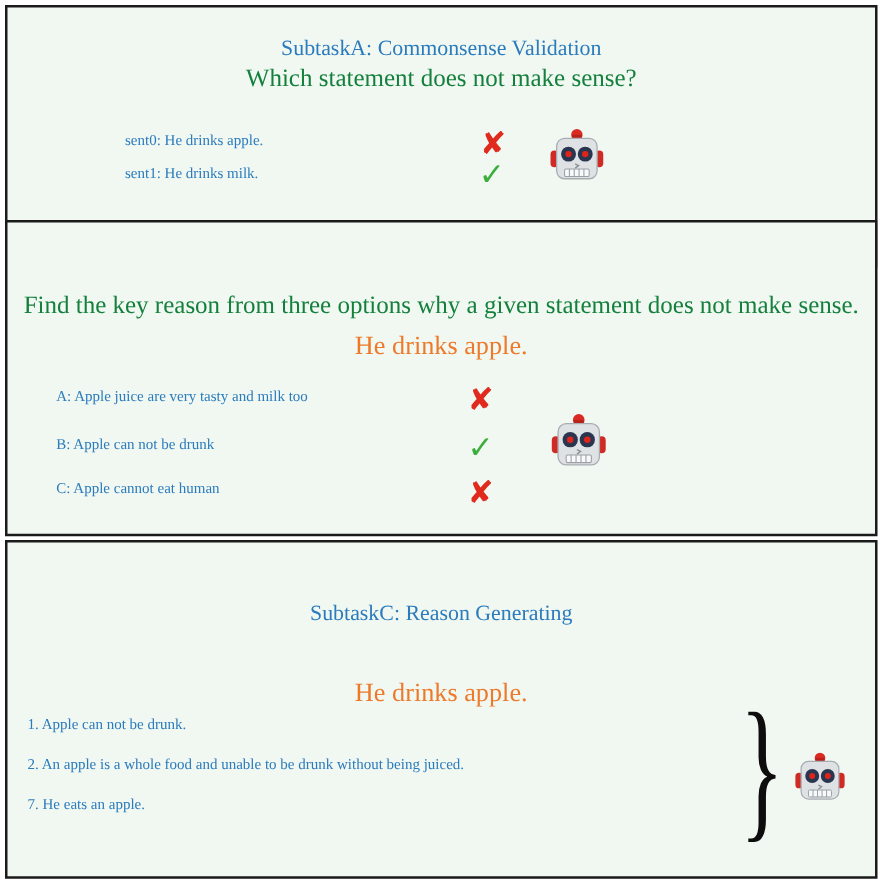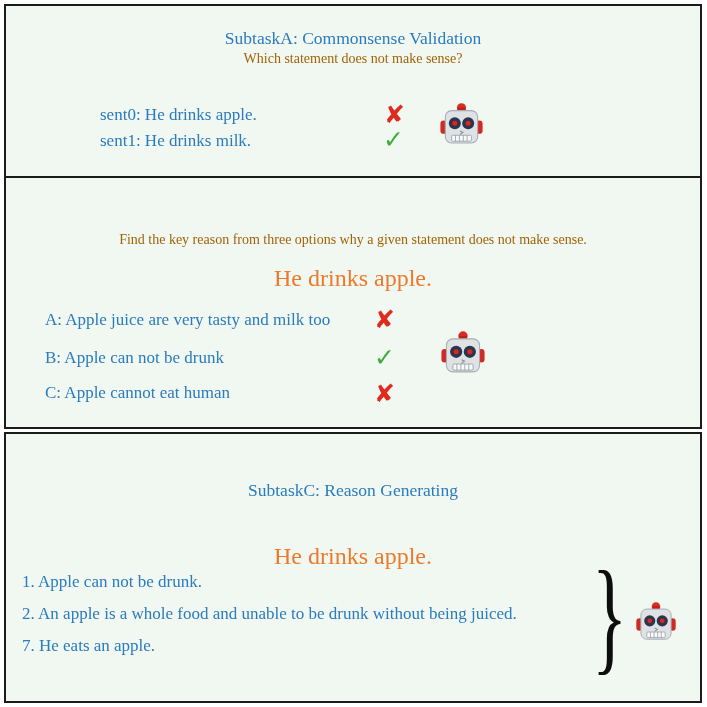--- a/index.html
+++ b/index.html
@@ -10,24 +10,24 @@
   .panel {
     position:absolute; left:4px; width:698px; box-sizing:border-box;
     background:#f0f8f1; border:2px solid #1b1b1b;
   }
   .panel-a { top:4px;   height:210px; }
   .panel-b { top:176px; height:253px; }
   .panel-c { top:432px; height:271px;padding-left:12px; }
 
   .centered { position:absolute; left:0; width:100%; text-align:center; line-height:1.2; }
   .title    { color:#2b7bbd; font-size:17.5px; }
-  .black-q  { color:#a16207; font-size:14px; }
-  .statement{ color:#ed7a2b; font-size:24px; }
+  .black-q  { color:#15803d; font-size:20px; }
+  .statement{ color:#ed7a2b; font-size:21px; }
 
-  .blue-line { position:absolute; color:#2b7bbd; font-size:17px; line-height:1.2; white-space:nowrap; }
+  .blue-line { position:absolute; color:#2b7bbd; font-size:12px; line-height:1.2; white-space:nowrap; }
 
   .mark { position:absolute; font-family:"DejaVu Sans",sans-serif; line-height:1; white-space:nowrap; }
   .cross { color:#df2a1d; font-size:25px; font-weight:bold; }
   .check { color:#3dae3d; font-size:25px; font-weight:bold; }
 
   .robot { position:absolute; display:block; }
   .robot svg { display:block; width:100%; height:100%; }
   .robot-a { left:433px; top:95px;  width:45px; height:46px; }
   .robot-b { left:434px; top:151px; width:46px; height:47px; }
   .robot-c { left:629px; top:166px; width:42px; height:43px; }

